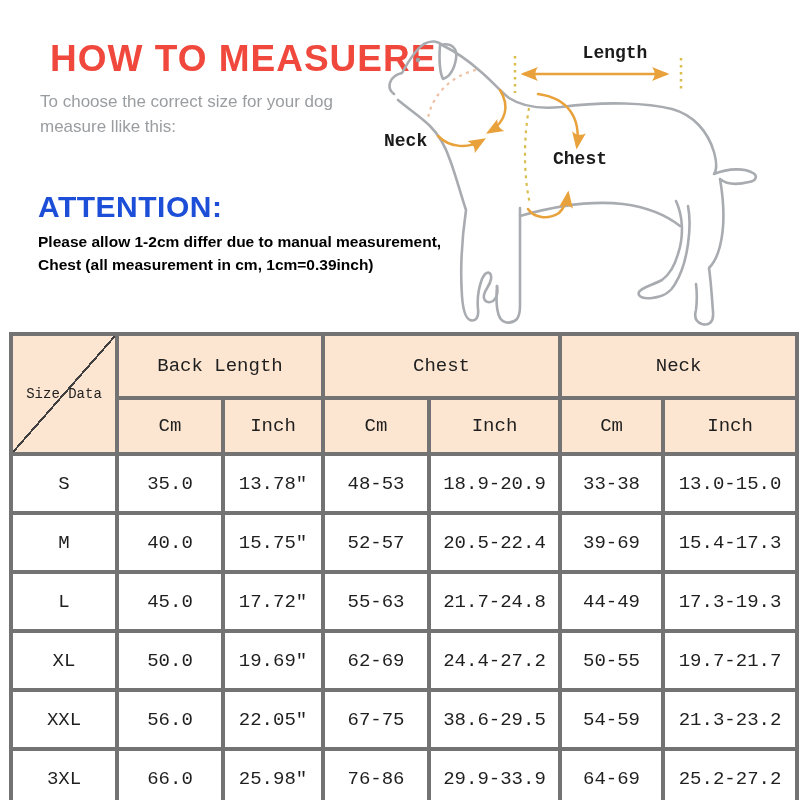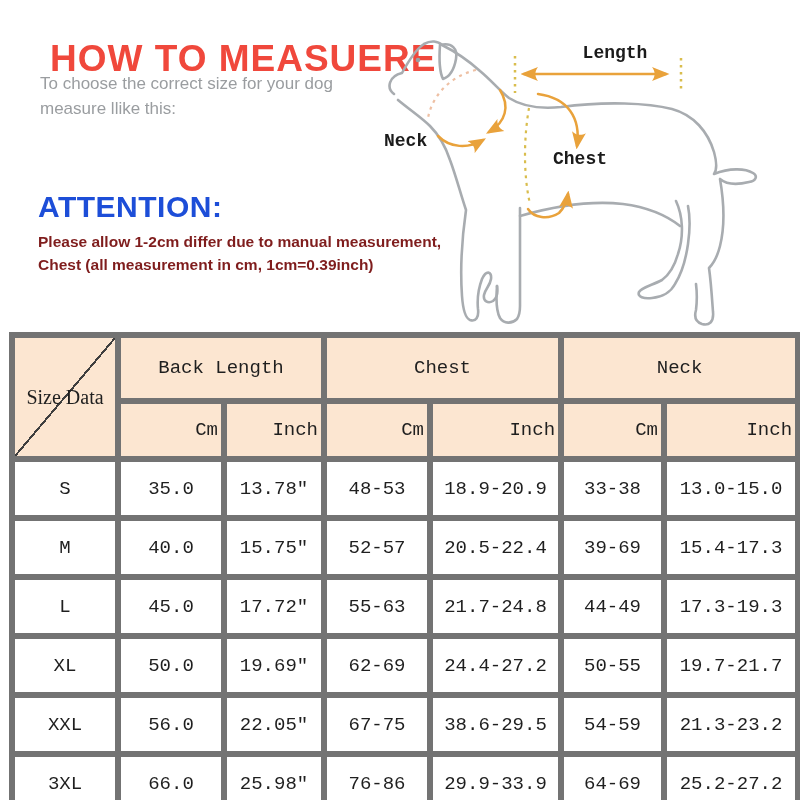--- a/index.html
+++ b/index.html
@@ -1,46 +1,46 @@
 <!DOCTYPE html>
 <html><head>
 <meta charset="utf-8">
 <style>
   html,body{margin:0;padding:0;background:#ffffff;}
   .page{position:relative;width:800px;height:800px;background:#ffffff;overflow:hidden;
         font-family:"Liberation Sans",sans-serif;}
 
   .title{position:absolute;left:38px;top:27px;margin:12px;
          font:700 37px/1.1 "Liberation Sans",sans-serif;color:#f0483c;letter-spacing:1px;}
-  .subtitle{position:absolute;left:40px;top:72px;
+  .subtitle{position:absolute;left:40px;top:90px;
             font:400 17px/1.45 "Liberation Sans",sans-serif;color:#9a9da0;}
   .attention-title{position:absolute;left:38px;top:190px;margin:0;
                    font:700 30px/1.1 "Liberation Sans",sans-serif;color:#1d4ed8;letter-spacing:.5px;}
   .attention-body{position:absolute;left:38px;top:230px;
-                  font:700 15.5px/1.5 "Liberation Sans",sans-serif;color:#7f1d1d;}
+                  font:700 15.5px/1.5 "Liberation Sans",sans-serif;color:#000000;}
 
   .dog-diagram{position:absolute;left:378px;top:16px;width:420px;height:316px;}
   .dl{font-family:"Liberation Mono","DejaVu Sans Mono",monospace;font-size:18px;font-weight:700;fill:#1b1b1b;}
 
   .size-table{position:absolute;left:9px;top:332px;width:786px;border-collapse:collapse;
               table-layout:fixed;font-family:"Liberation Mono","DejaVu Sans Mono",monospace;color:#1f1f1f;}
-  .size-table th,.size-table td{border:6px solid #737373;text-align:center;vertical-align:middle;
+  .size-table th,.size-table td{border:4px solid #737373;text-align:center;vertical-align:middle;
               padding:3px;font-weight:400;overflow:hidden;}
   .size-table thead th{background:#fce6d1;font-size:19px;}
   .size-table thead tr.group-row th{height:54px;}
-  .size-table thead tr.unit-row th{height:46px;text-align:right;}
+  .size-table thead tr.unit-row th{height:46px;}
   .size-table tbody tr{height:59px;}
   .size-table tbody th,.size-table tbody td{font-size:19px;background:#ffffff;}
   .corner{position:relative;}
   .corner::before{content:"";position:absolute;inset:0;
      background:linear-gradient(to bottom right,
         transparent calc(50% - 1px), #3f3f3f calc(50% - 1px),
         #3f3f3f calc(50% + 1px), transparent calc(50% + 1px));}
   .corner-label{position:absolute;inset:0;display:flex;align-items:center;justify-content:center;
-     font-size:20px;font-family:Liberation Serif, serif;}
+     font-size:14px;}
 </style>
 </head>
 <body>
 
 <div class="page">
 
   <h1 class="title">HOW TO MEASUERE</h1>
 
   <div class="subtitle">
     <div>To choose the correct size for your dog</div>

